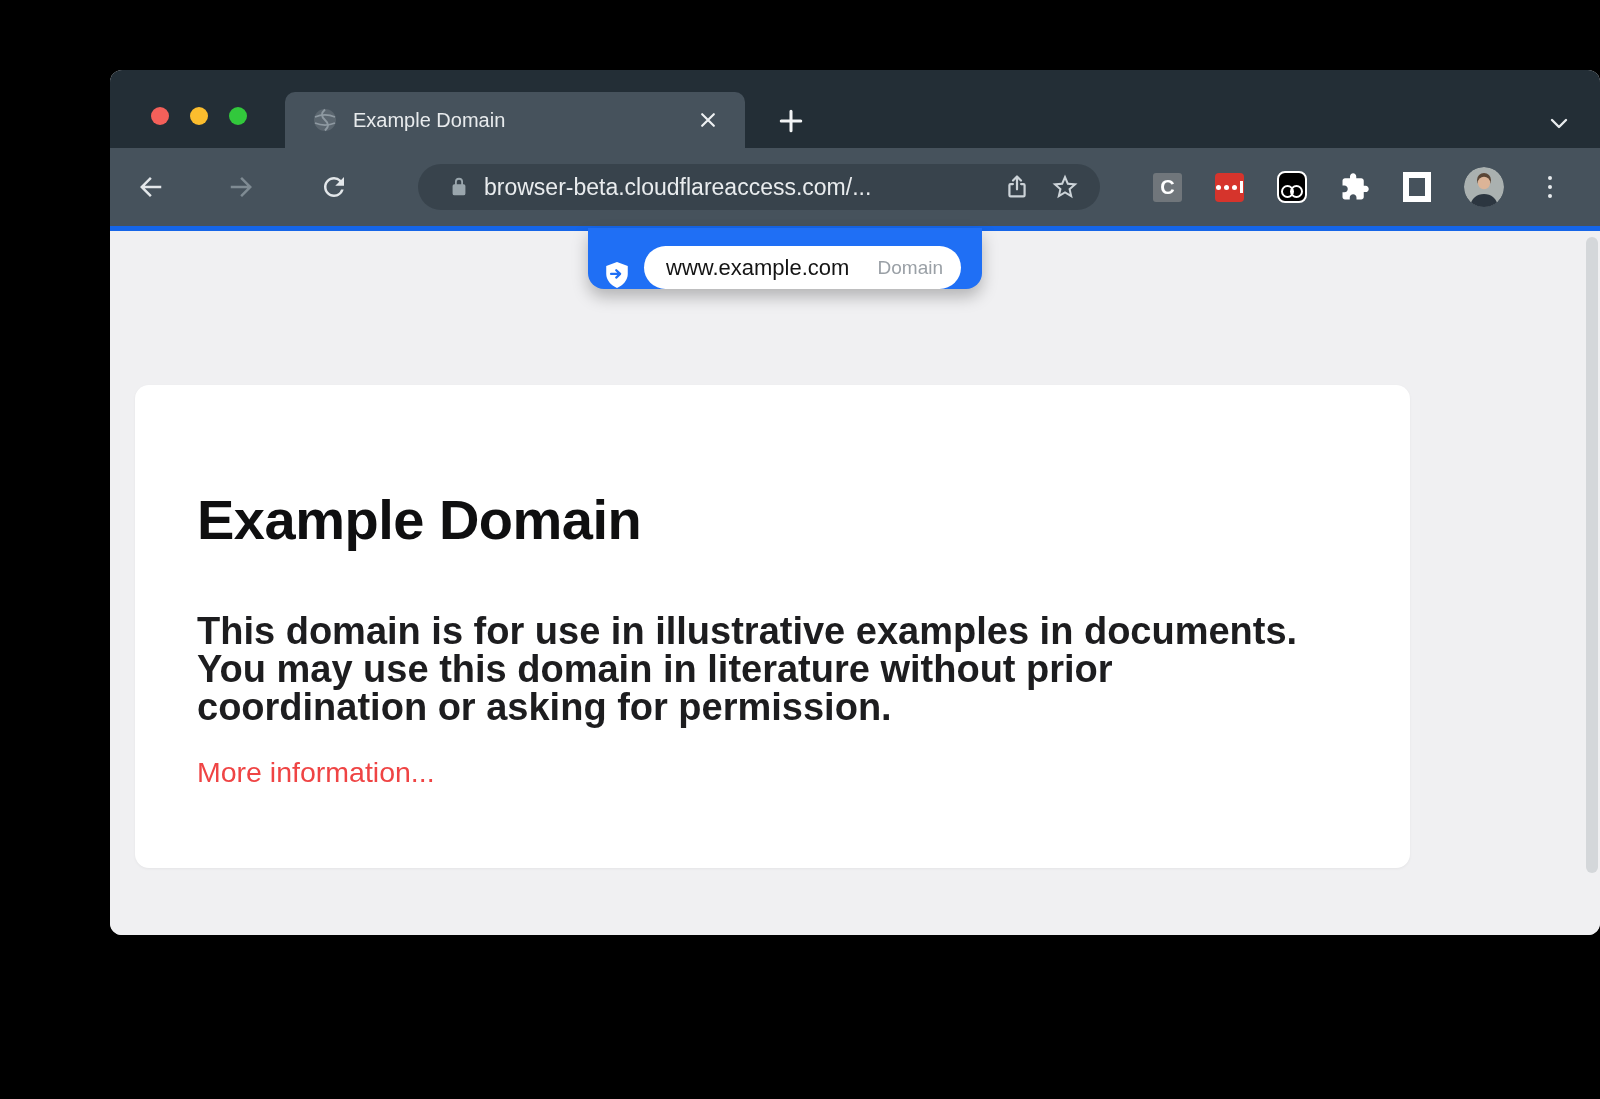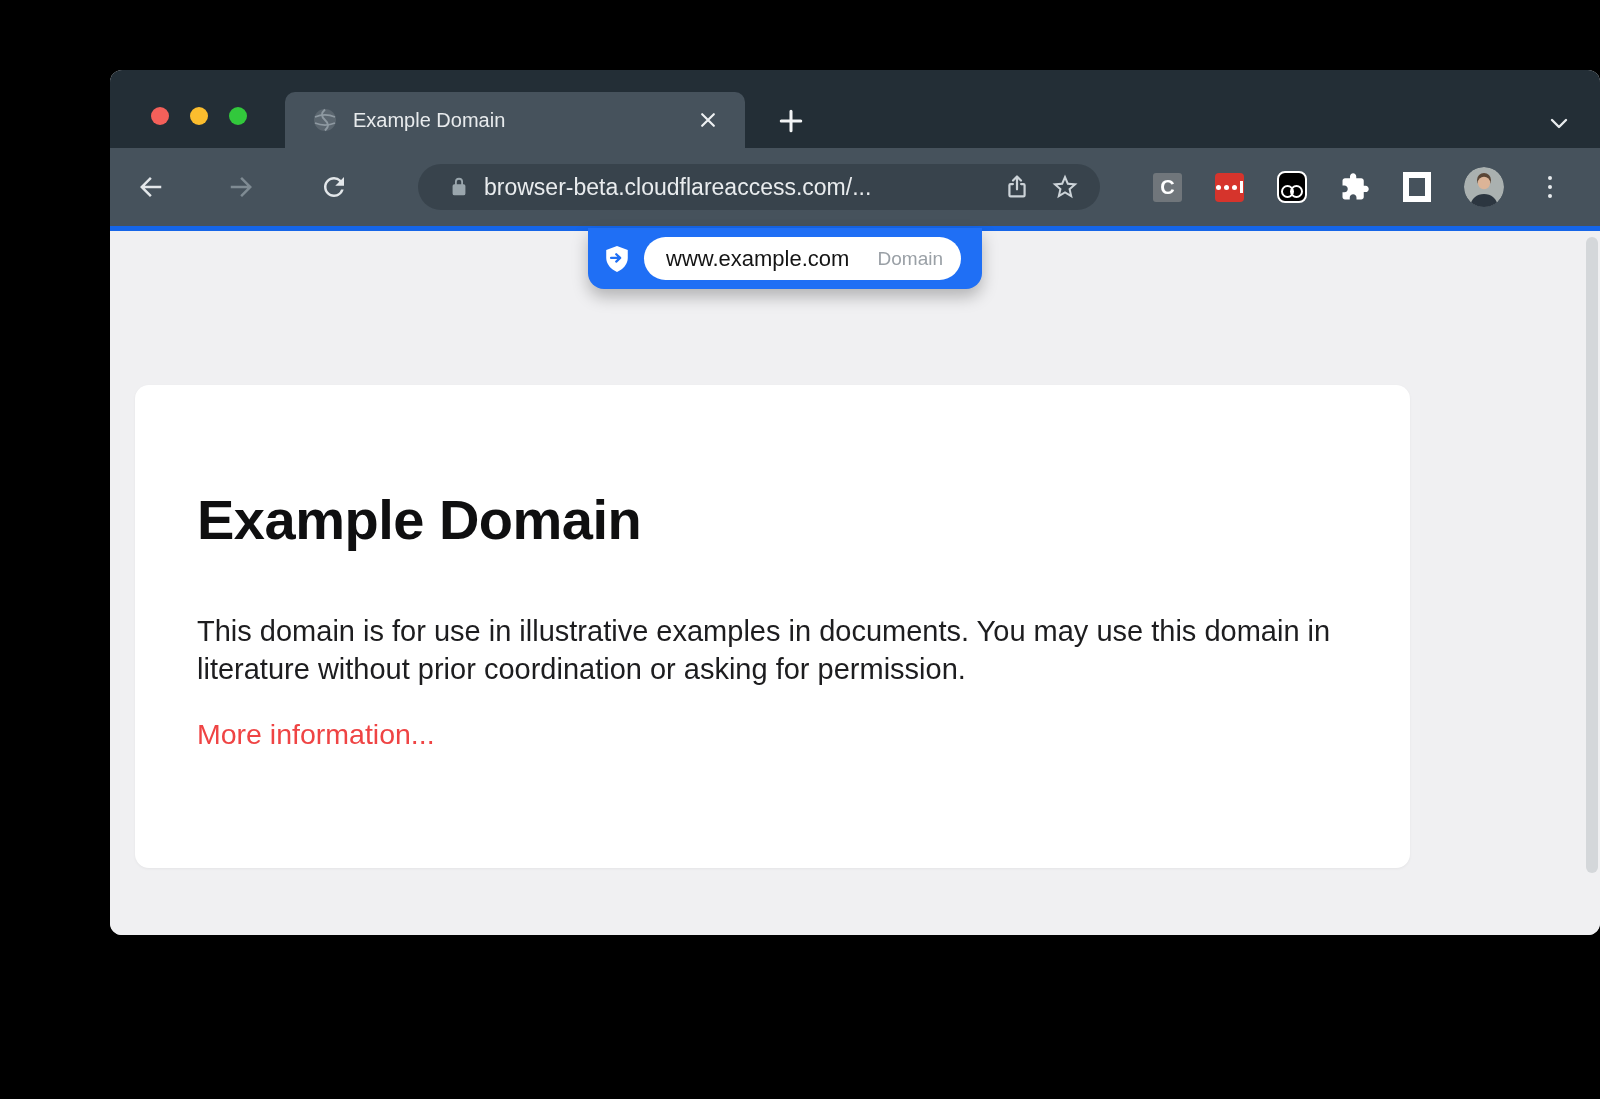--- a/index.html
+++ b/index.html
@@ -51,34 +51,34 @@
   .kebab{width:26px;height:40px;display:flex;flex-direction:column;align-items:center;
     justify-content:center;gap:4.5px;cursor:pointer;}
   .kebab i{width:4.5px;height:4.5px;border-radius:50%;background:#e8ebed;display:block;}
 
   .blue-line{height:5px;background:#1565e8;flex:0 0 auto;}
 
   
   .content{position:relative;flex:1;background:#f0f0f2;}
   .iso-pill{position:absolute;left:478px;top:-3px;width:394px;height:61px;background:#1f6ff5;
     border-radius:0 0 16px 16px;box-shadow:0 8px 16px rgba(0,0,0,.25);display:flex;
-    align-items:center;cursor:pointer;}
+    align-items:flex-end;cursor:pointer;}
   .iso-pill .shield{width:26px;height:28px;margin-left:16px;flex:0 0 auto;}
   .iso-inner{margin-left:14px;width:317px;height:43px;background:#fff;border-radius:22px;
     display:flex;align-items:center;justify-content:space-between;padding:0 18px 0 22px;
     box-sizing:border-box;}
   .iso-host{color:#141414;font-size:22px;white-space:nowrap;}
   .iso-expand{color:#9aa0a6;font-size:19px;white-space:nowrap;cursor:pointer;}
 
   .card{position:absolute;left:25px;top:154px;width:1275px;height:483px;background:#fff;
     border-radius:14px;box-shadow:0 1px 3px rgba(0,0,0,.05);box-sizing:border-box;
     padding:103px 62px 0 62px;}
   .card h1{margin:0;font-size:56px;line-height:64px;font-weight:bold;color:#0f0f10;
     letter-spacing:-.5px;}
-  .card p{margin:60px 0 0 0;max-width:1150px;font-size:29px;line-height:38px;color:#1d1d1f;}
+  .card p{margin:60px 0 0 0;max-width:1150px;font-size:38px;line-height:38px;color:#1d1d1f;font-weight:bold;}
   .card a{display:inline-block;margin-top:30px;font-size:28.5px;color:#ef4444;
     text-decoration:none;cursor:pointer;}
 
   .scrollbar-thumb{position:absolute;right:2px;top:6px;width:12px;height:636px;
     background:#d4d7da;border-radius:6px;cursor:grab;}
   svg{display:block;}
 </style>
 </head>
 <body>
 

